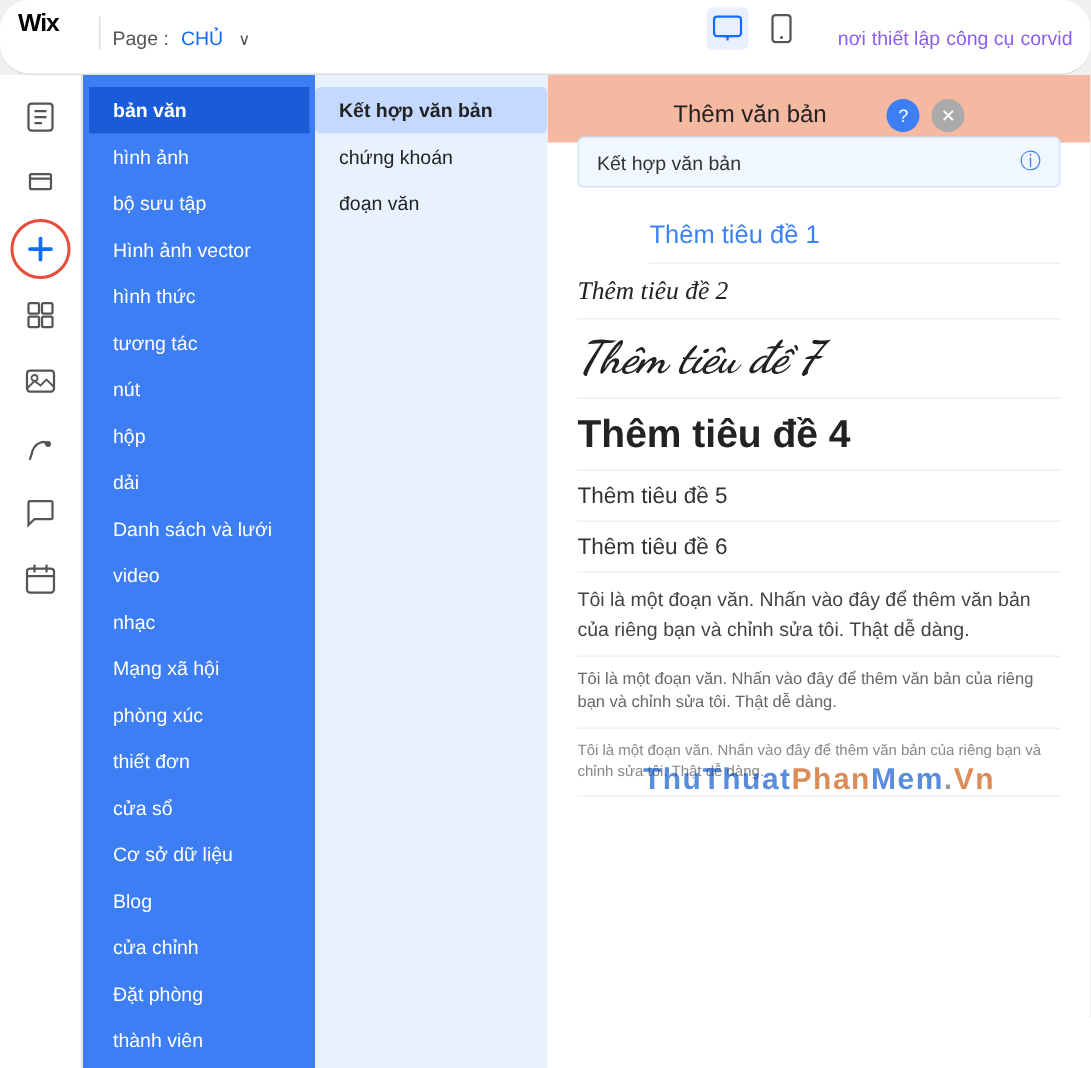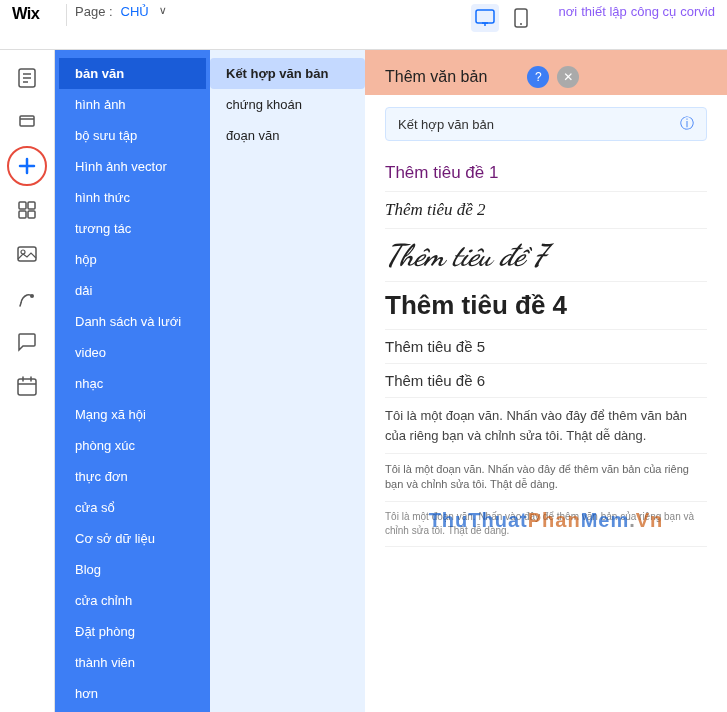--- a/index.html
+++ b/index.html
@@ -4,25 +4,26 @@
   <style>
     * { box-sizing: border-box; margin: 0; padding: 0; }
     body { font-family: 'Segoe UI', Arial, sans-serif; width: 727px; height: 712px; overflow: hidden; background: #f0f0f0; }
 
     
     #topbar {
       height: 50px;
       background: #fff;
       border-bottom: 1px solid #ddd;
       display: flex;
-      align-items: flex-start;
-      padding: 4px 12px;
+      align-items: flex-end;
+      padding: 16px 12px;
       gap: 8px;
       position: relative;
       z-index: 100;
+      border-radius: 20px;
     }
     #wix-logo {
       font-weight: 900;
       font-size: 22px;
       color: #000;
       letter-spacing: -1px;
       margin-right: 8px;
     }
     .topbar-sep {
       width: 1px;
@@ -148,22 +149,22 @@
     #right-panel {
       flex: 1;
       background: #fff;
       overflow-y: auto;
       padding: 16px 20px;
       position: relative;
     }
     .panel-header {
       display: flex;
       align-items: center;
-      justify-content: flex-start;
-      margin-bottom: 19px;
+      justify-content: center;
+      margin-bottom: 3px;
       gap: 40px;
     }
     .panel-title {
       font-size: 16px;
       color: #222;
       font-weight: 500;
     }
     .panel-header-icons {
       display: flex;
       gap: 8px;
@@ -200,21 +201,21 @@
       font-size: 14px;
       cursor: pointer;
     }
 
     
     .text-item {
       padding: 8px 0;
       cursor: pointer;
       border-bottom: 1px solid #f0f0f0;
     }
-    .t1 { font-size: 17px; color: #701a75; font-weight: 500; }
+    .t1 { font-size: 17px; color: #3b82f6; font-weight: 500; margin-left: 48px; }
     .t2 { font-size: 17px; color: #222; font-style: italic; font-family: Georgia, serif; }
     .t3 { font-size: 30px; color: #222; font-style: italic; font-family: 'Dancing Script', cursive, Georgia, serif; font-weight: 700; }
     .t4 { font-size: 26px; color: #222; font-weight: 700; }
     .t5 { font-size: 15px; color: #333; }
     .t6 { font-size: 15px; color: #333; }
     .para1 { font-size: 13px; color: #444; line-height: 1.5; }
     .para2 { font-size: 11px; color: #666; line-height: 1.4; }
     .para3 { font-size: 10px; color: #888; line-height: 1.4; }
 
     
@@ -352,28 +353,29 @@
     </div>
   </div>
 
   <div id="category-panel">
   <div class="cat-item selected">bản văn</div>
       <div class="cat-item">hình ảnh</div>
       <div class="cat-item">bộ sưu tập</div>
       <div class="cat-item">Hình ảnh vector</div>
       <div class="cat-item">hình thức</div>
       <div class="cat-item">tương tác</div>
+      <div class="cat-item">nút</div>
       <div class="cat-item">hộp</div>
       <div class="cat-item">dải</div>
       <div class="cat-item">Danh sách và lưới</div>
       <div class="cat-item">video</div>
       <div class="cat-item">nhạc</div>
       <div class="cat-item">Mạng xã hội</div>
       <div class="cat-item">phòng xúc</div>
-      <div class="cat-item">thực đơn</div>
+      <div class="cat-item">thiết đơn</div>
       <div class="cat-item">cửa sổ</div>
       <div class="cat-item">Cơ sở dữ liệu</div>
       <div class="cat-item">Blog</div>
       <div class="cat-item">cửa chỉnh</div>
       <div class="cat-item">Đặt phòng</div>
       <div class="cat-item">thành viên</div>
       <div class="cat-item">hơn</div>
     </div>
 
   <div id="sub-panel">

